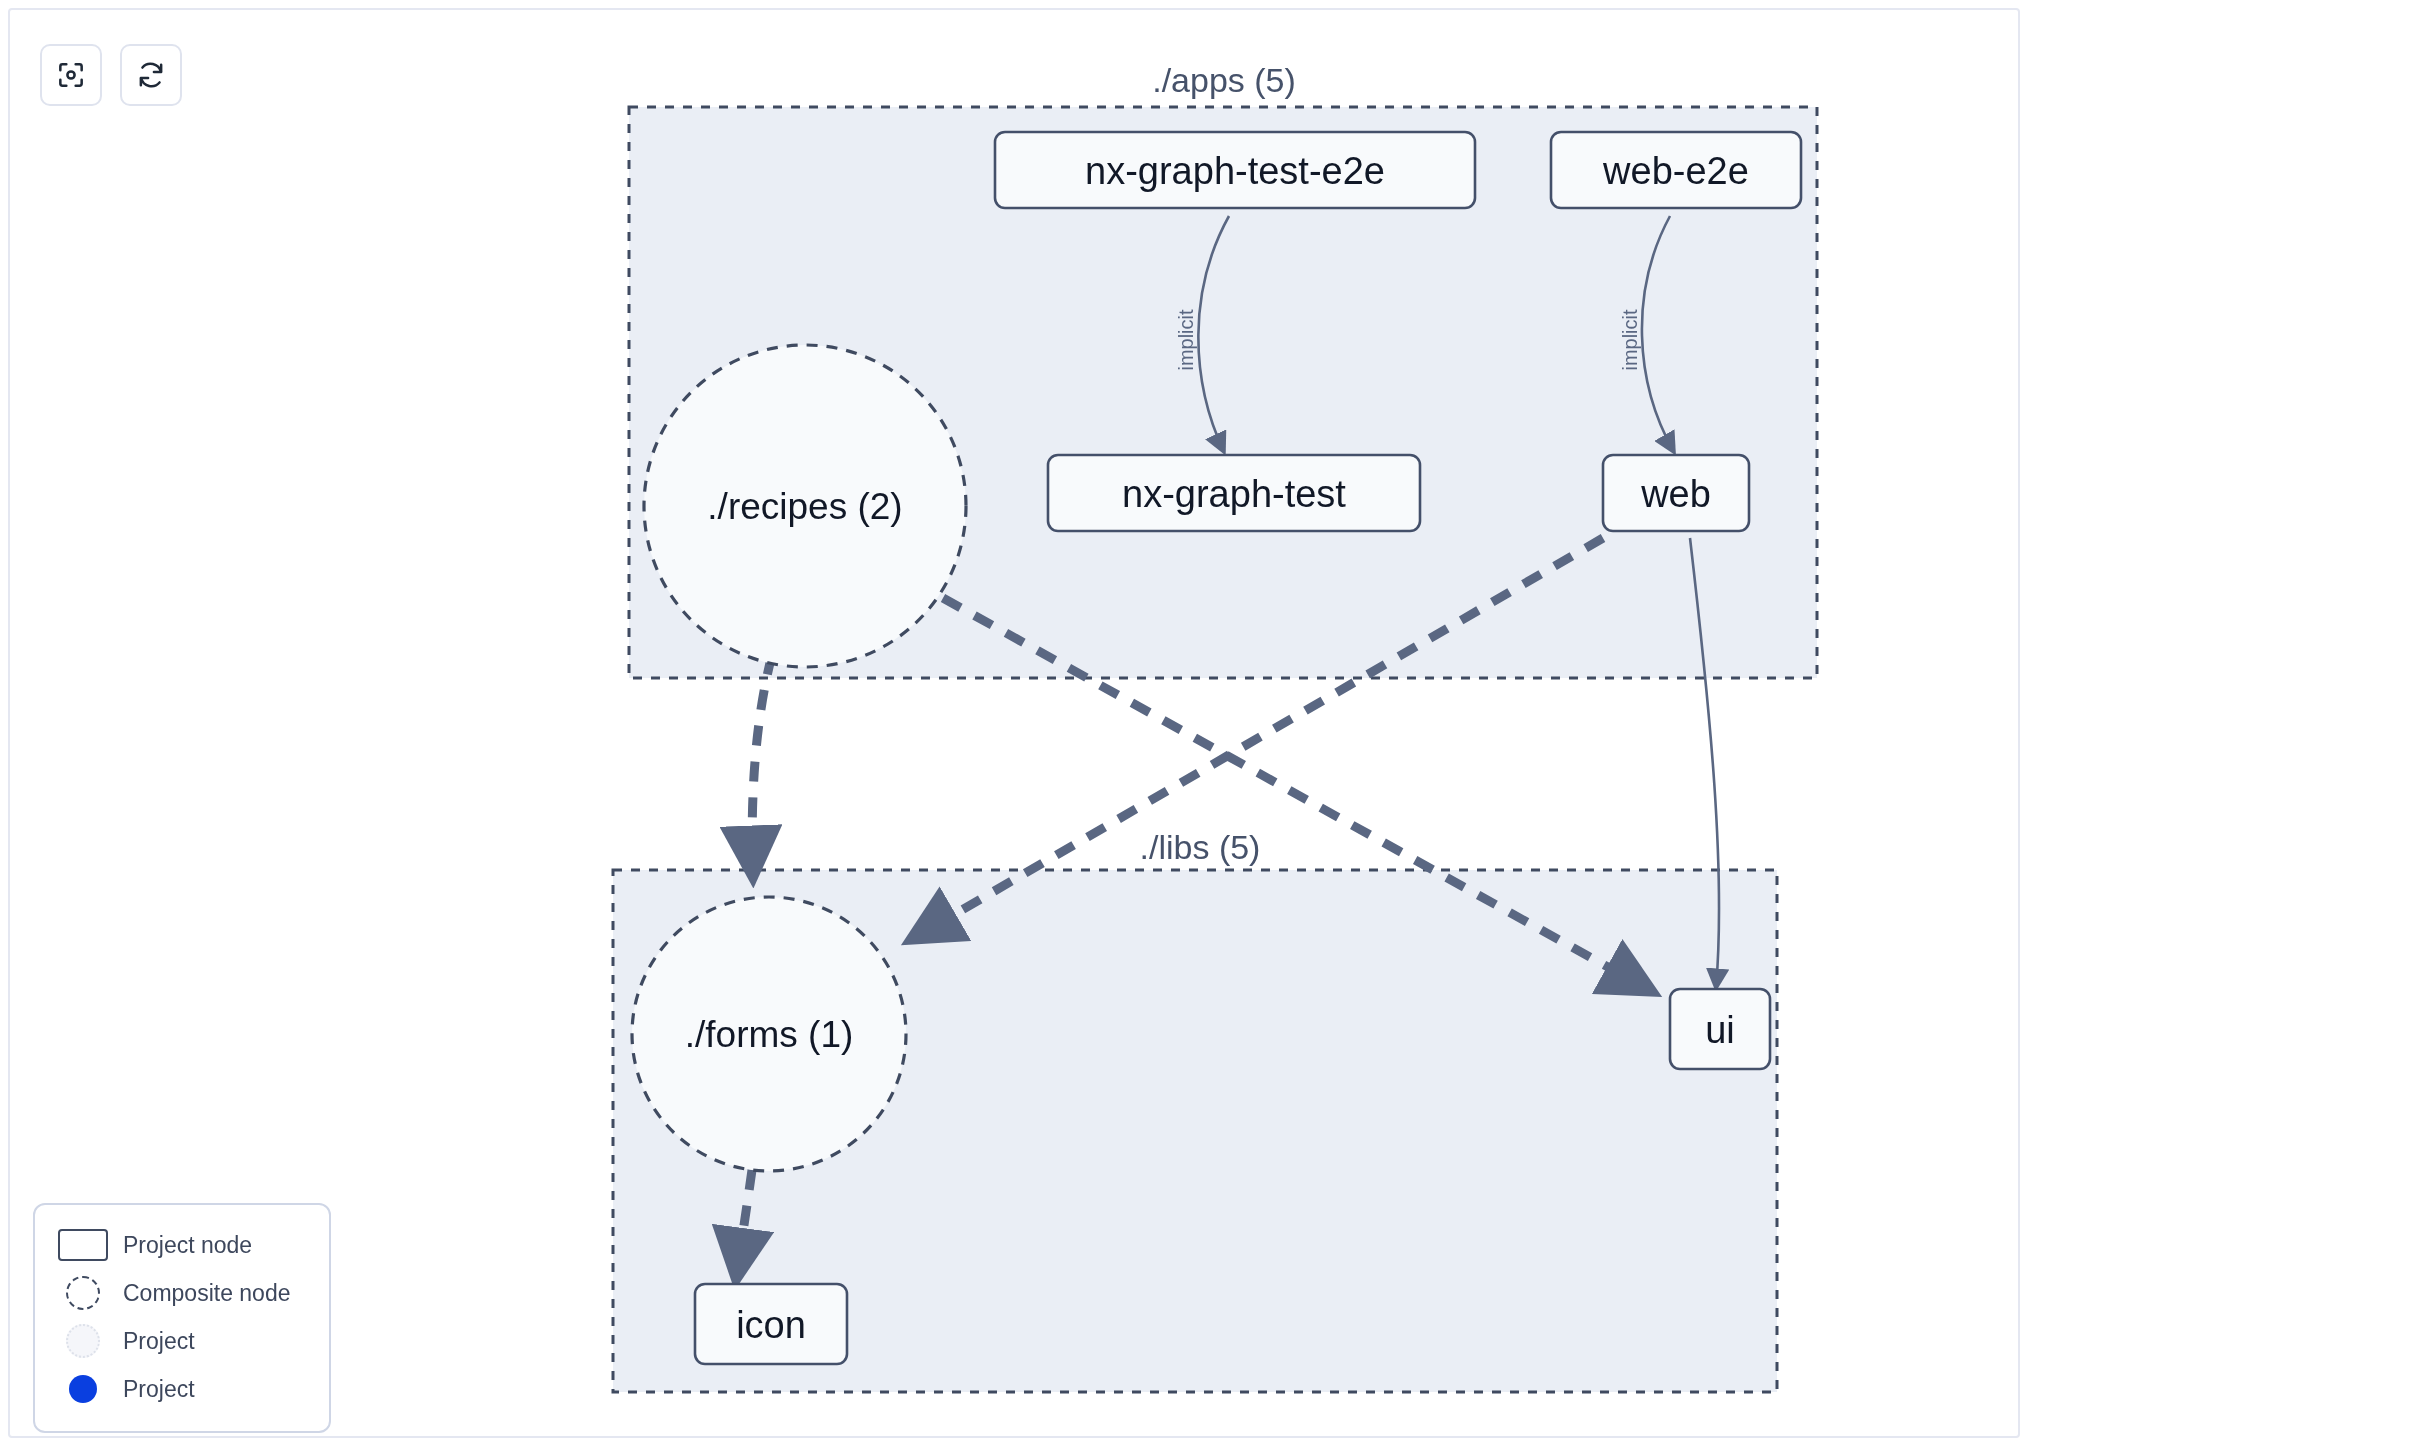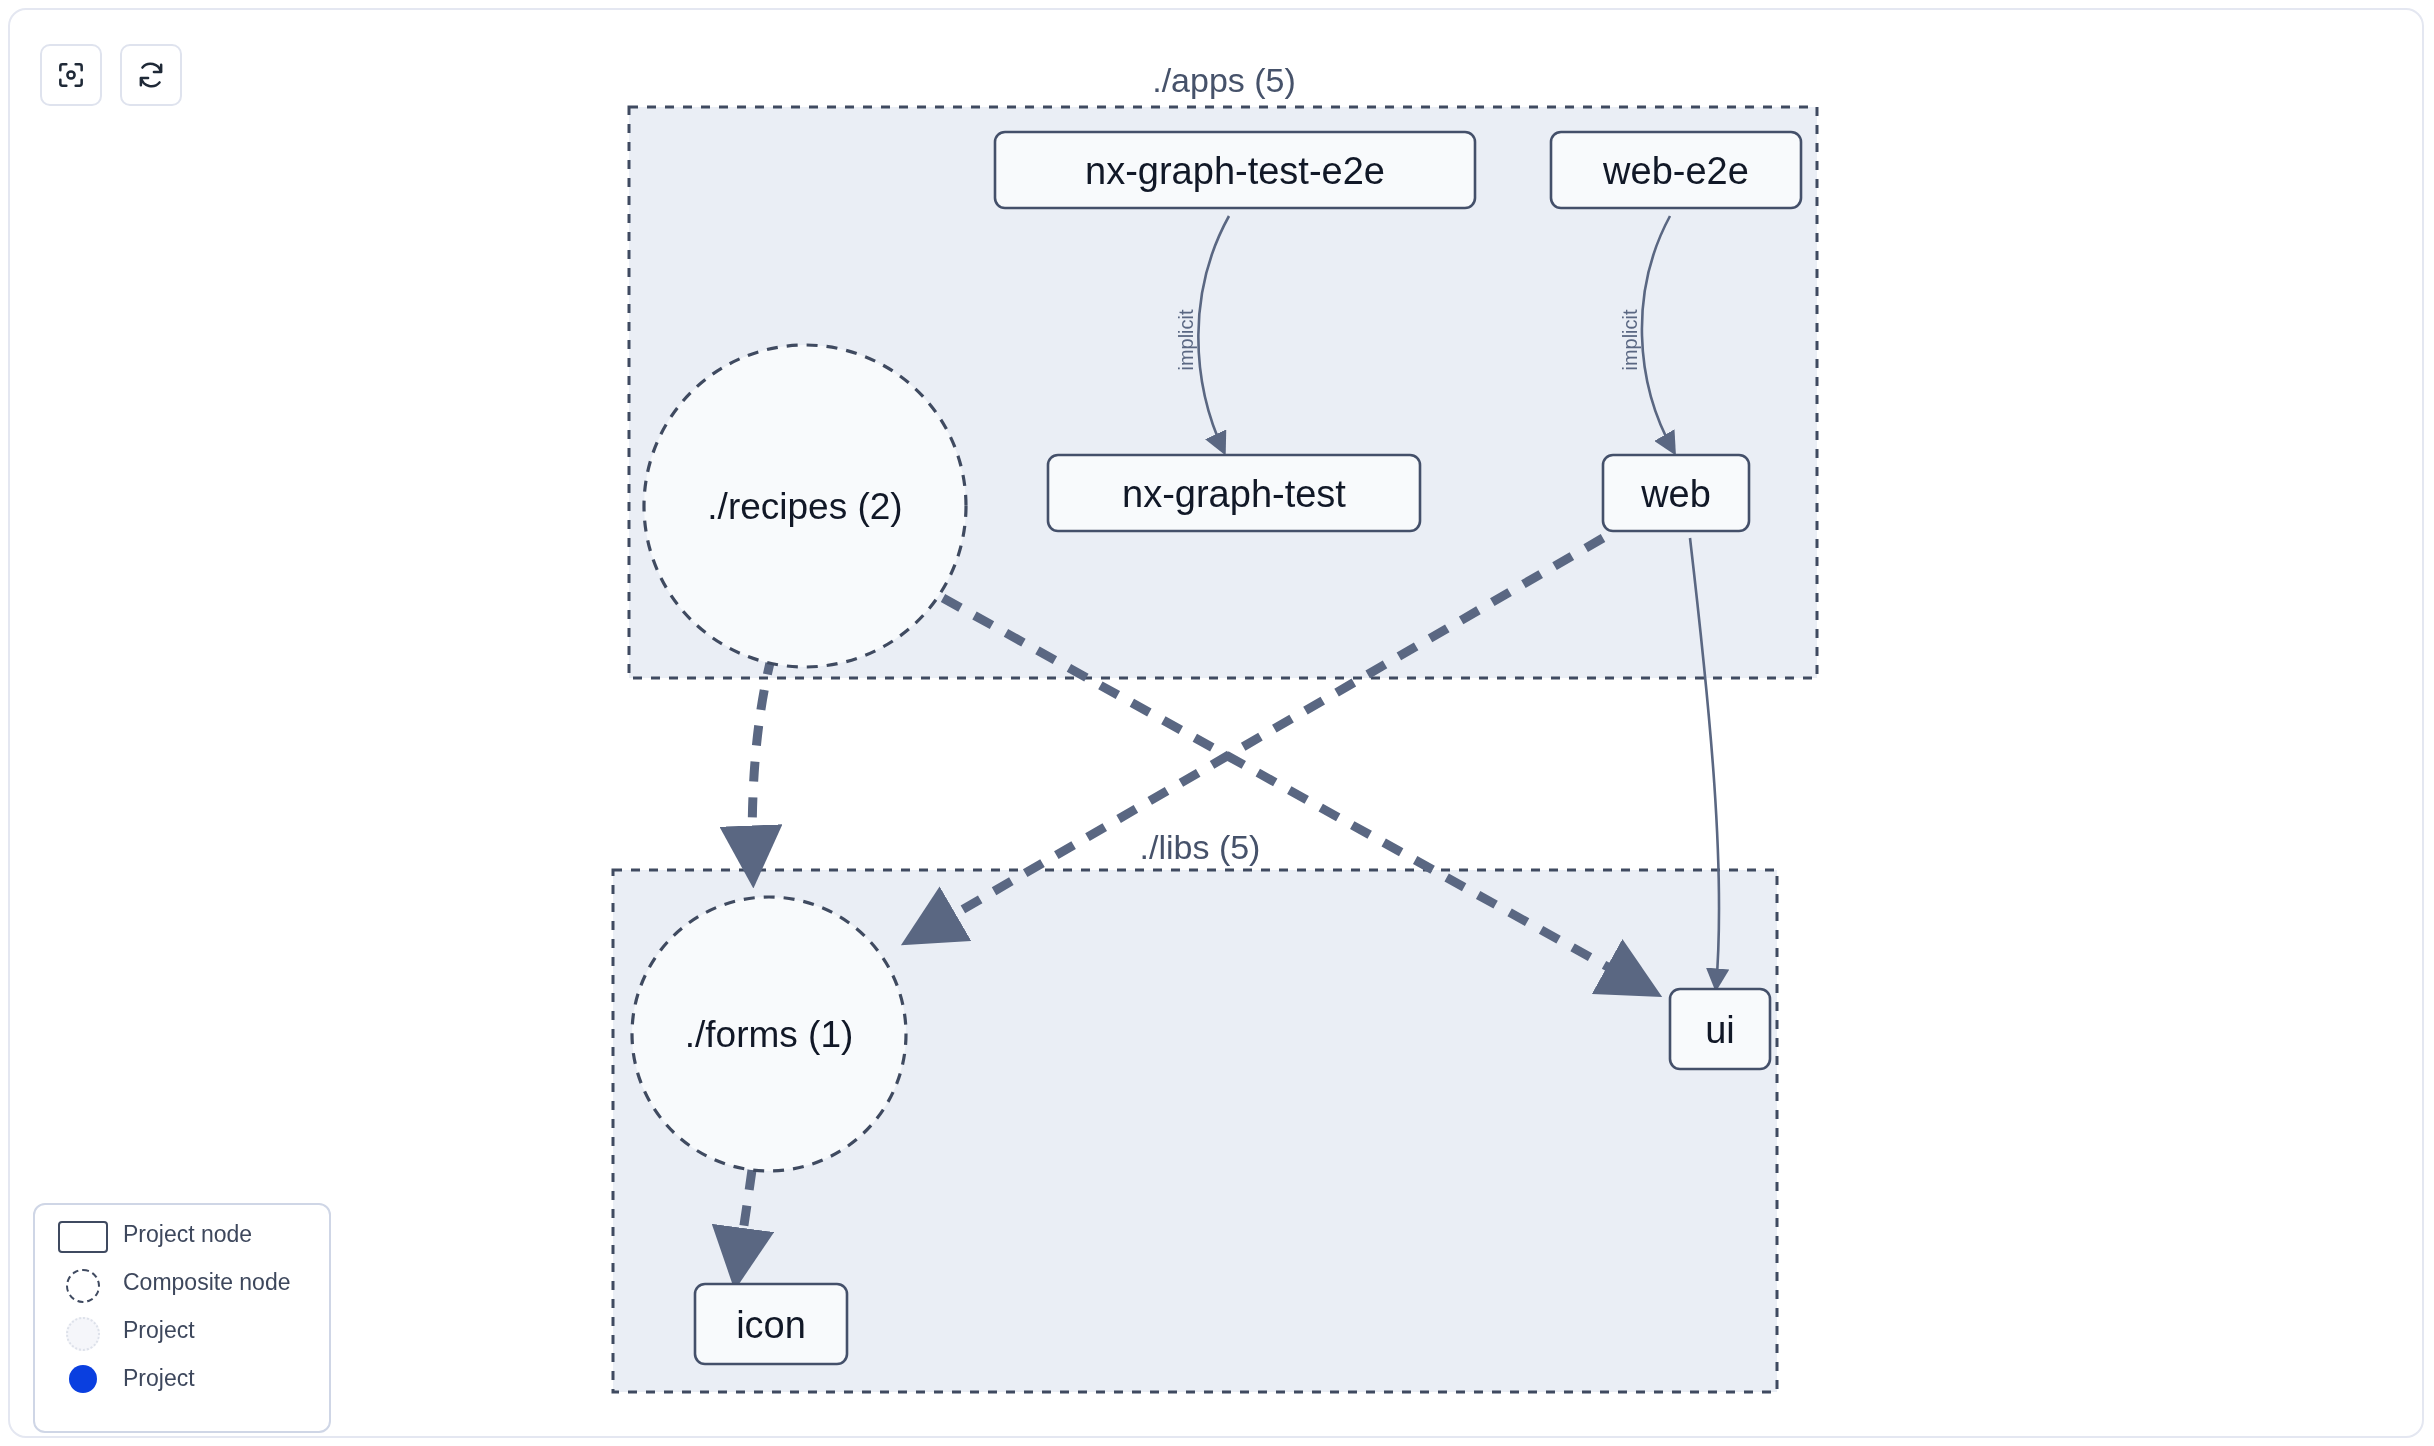--- a/index.html
+++ b/index.html
@@ -9,25 +9,25 @@
     width: 2434px;
     height: 1446px;
     overflow: hidden;
     font-family: "Liberation Sans", sans-serif;
   }
 
   #app-frame {
     position: absolute;
     left: 8px;
     top: 8px;
-    width: 2416px;
+    width: 2012px;
     height: 1430px;
     background: #ffffff;
     border: 2px solid #e4e7f1;
-    border-radius: 18px;
+    border-radius: 4px;
     box-sizing: border-box;
     overflow: hidden;
   }
 
   
   #toolbar {
     position: absolute;
     left: 30px;
     top: 34px;
     display: flex;
@@ -66,21 +66,21 @@
     width: 298px;
     border: 2px solid #cfd6e6;
     border-radius: 12px;
     background: #ffffff;
     padding: 16px 22px 18px 22px;
     box-sizing: border-box;
     z-index: 30;
   }
   .legend-row {
     display: flex;
-    align-items: flex-start;
+    align-items: center;
     height: 48px;
   }
   .legend-swatch {
     width: 52px;
     flex: 0 0 52px;
     display: flex;
     align-items: center;
     justify-content: center;
   }
   .sw-project {

